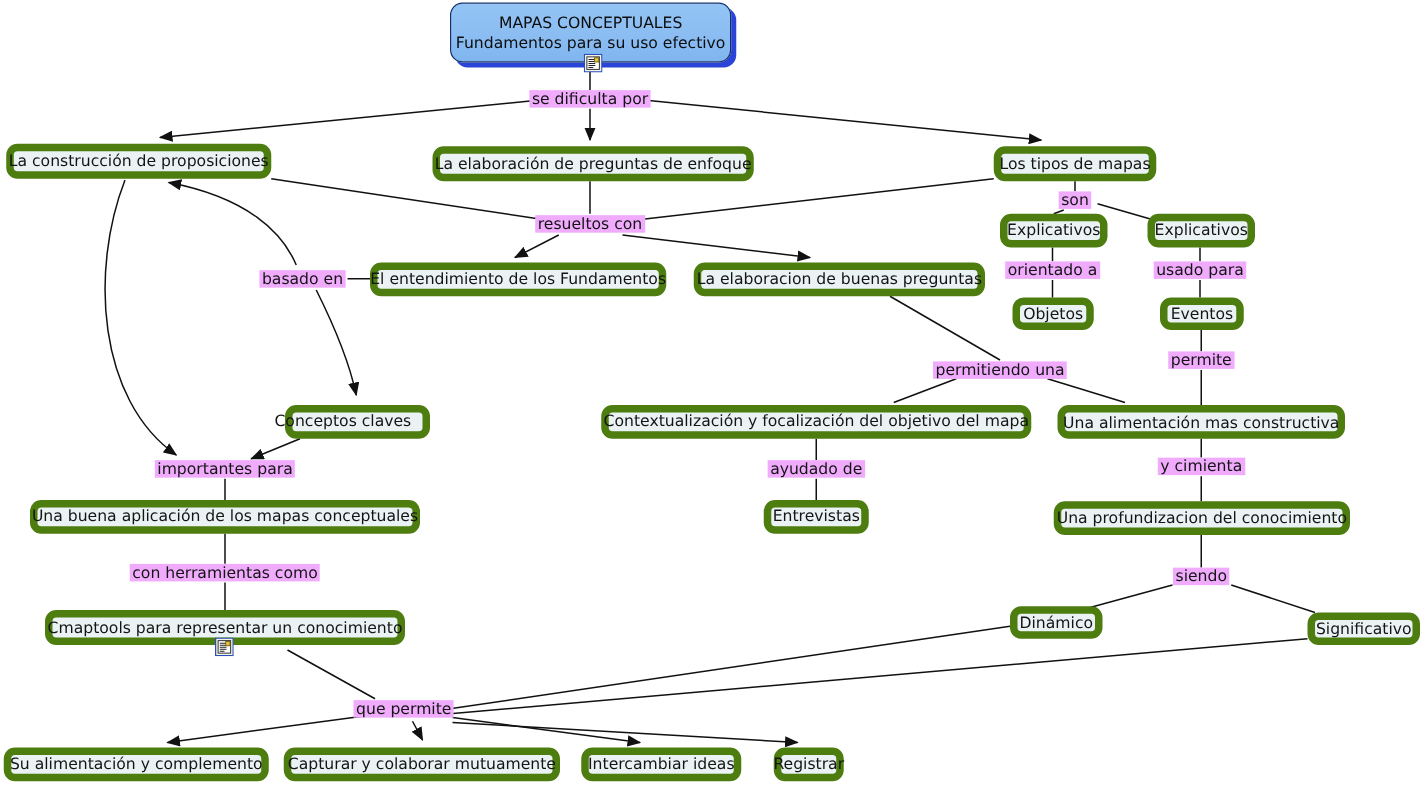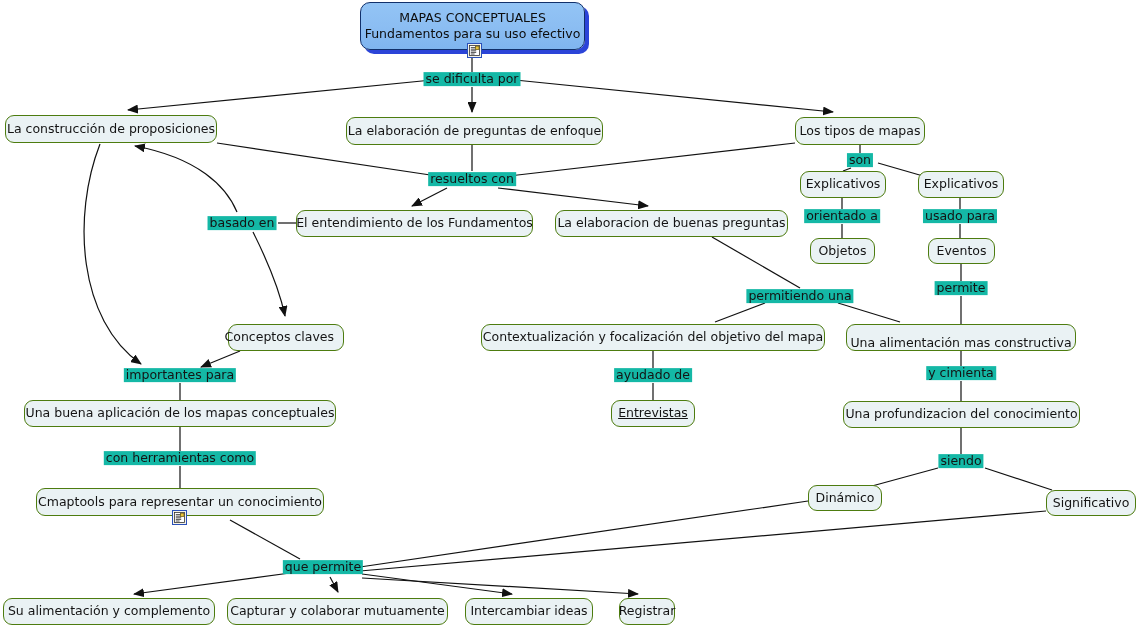--- a/index.html
+++ b/index.html
@@ -22,21 +22,21 @@
     left: 0;
     top: 0;
     width: 1140px;
     height: 629px;
     pointer-events: none;
   }
   .node {
     position: absolute;
     box-sizing: border-box;
     background: #eaf2f4;
-    border: 1px solid #4d7c0f;
+    border: 6px solid #4d7c0f;
     border-radius: 9px;
     color: #141414;
     font-size: 12.5px;
     line-height: 1.15;
     display: flex;
     align-items: center;
     justify-content: center;
     white-space: nowrap;
     padding: 0 9px;
     z-index: 3;
@@ -56,21 +56,21 @@
     flex-direction: column;
     align-items: center;
     justify-content: center;
     z-index: 3;
   }
   .link-label {
     position: absolute;
     font-size: 12.5px;
     color: #141414;
     white-space: nowrap;
-    background: #14b8a6;
+    background: #f0abfc;
     padding: 0 2px;
     z-index: 4;
     line-height: 1.1;
   }
   .res-icon {
     position: absolute;
     width: 15px;
     height: 15px;
     z-index: 6;
   }
@@ -193,21 +193,21 @@
     </div>
   <div class="node" style="left:481px;top:324px;width:344px;height:27px;">
       <span>Contextualización y focalización del objetivo del mapa</span>
     </div>
   <div class="node" style="left:846px;top:324px;width:230px;height:27px;align-items:flex-end;">
       <span>Una alimentación mas constructiva</span>
     </div>
   <div class="node" style="left:24px;top:400px;width:312px;height:27px;">
       <span>Una buena aplicación de los mapas conceptuales</span>
     </div>
-  <div class="node" style="left:611px;top:400px;width:84px;height:27px;text-decoration:underline;">
+  <div class="node" style="left:611px;top:400px;width:84px;height:27px;">
       <span>Entrevistas</span>
     </div>
   <div class="node" style="left:843px;top:401px;width:237px;height:27px;">
       <span>Una profundizacion del conocimiento</span>
     </div>
   <div class="node" style="left:36px;top:488px;width:288px;height:28px;">
       <span>Cmaptools para representar un conocimiento</span>
     </div>
   <div class="node" style="left:808px;top:485px;width:74px;height:26px;">
       <span>Dinámico</span>

